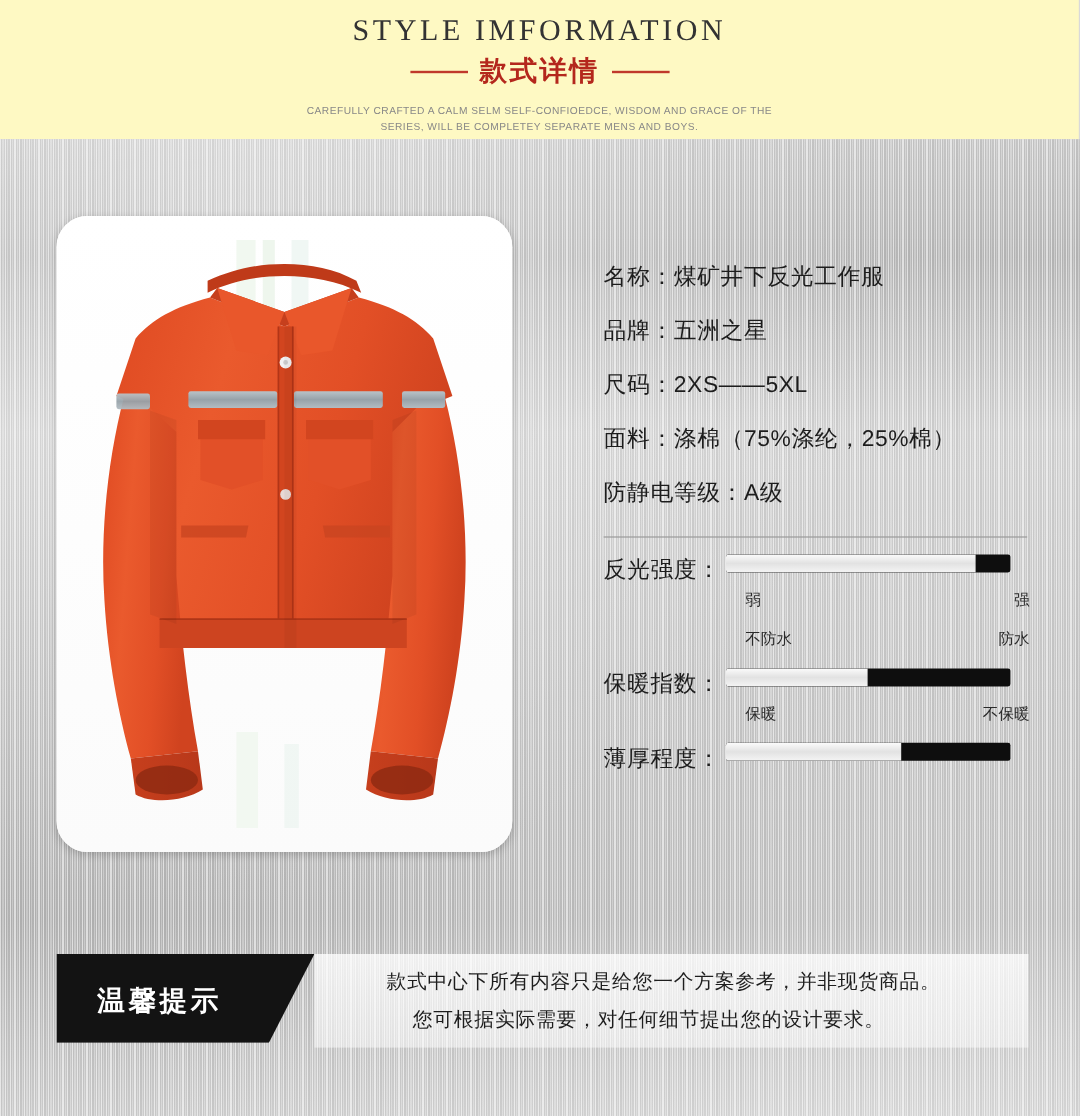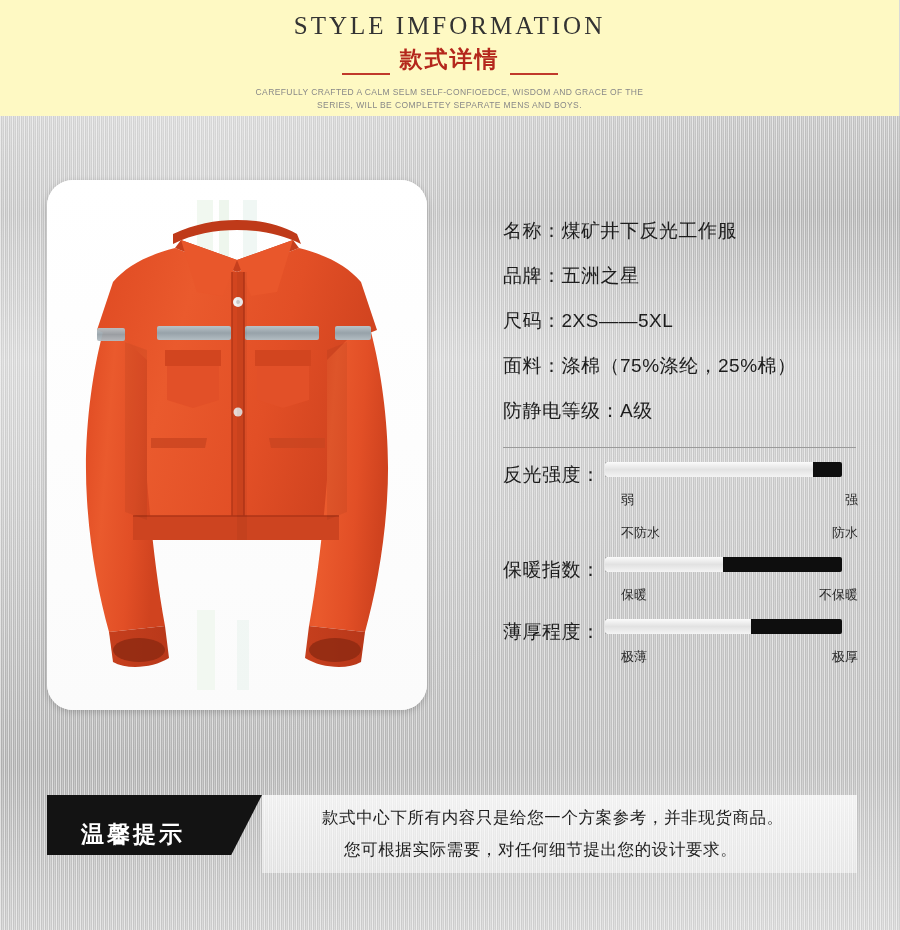--- a/index.html
+++ b/index.html
@@ -16,21 +16,21 @@
     background: #fef9c3;
     text-align: center;
   }
   .header-title-en {
     margin-top: 12px;
     font-size: 25px; letter-spacing: 3px; color: #333;
     font-family: "Liberation Serif", serif;
   }
   .header-title-cn-wrap {
     margin-top: 4px;
-    display: flex; align-items: flex-end; justify-content: center; gap: 10px;
+    display: flex; align-items: center; justify-content: center; gap: 10px;
   }
   .rule { width: 48px; height: 2px; background: #c0392b; }
   .header-title-cn {
     font-size: 23px; font-weight: bold; color: #b4271c;
     letter-spacing: 2px;
   }
   .header-sub {
     margin-top: 11px;
     font-size: 8.5px; color: #888; line-height: 1.55;
     letter-spacing: 0.4px;
@@ -101,21 +101,21 @@
     width: 237px; margin-left: 118px; margin-top: 3px;
     font-size: 13px; color: #2a2a2a;
   }
 
   
   .tip-bar {
     position: absolute; left: 47px; top: 795px; width: 810px; height: 78px;
     display: flex; align-items: stretch;
   }
   .tip-label-wrap {
-    position: relative; width: 215px; height: 60px; overflow: hidden;
+    position: relative; width: 215px; height: 74px; overflow: hidden;
   }
   .tip-label-bg {
     position: absolute; inset: 0;
     background: #131313;
     clip-path: polygon(0 0, 215px 0, 175px 78px, 0 78px);
   }
   .tip-label-text {
     position: absolute; left: 34px; top: 24px;
     color: #fff; font-size: 23px; font-weight: bold; letter-spacing: 3px;
   }
@@ -301,24 +301,20 @@
         </div>
       </div>
 
       <div class="rating-block">
         <div class="rating-top">
           <span class="rating-name">薄厚程度：</span>
           <span class="bar">
             <span class="bar-fill" style="width:62%"></span>
           </span>
         </div>
-        <div class="rating-scale">
-          <span>极薄</span>
-          <span>极厚</span>
-        </div>
       </div>
 
     </div>
   </div>
 
   <div class="tip-bar">
     <div class="tip-label-wrap">
       <div class="tip-label-bg"></div>
       <div class="tip-label-text">温馨提示</div>
     </div>

